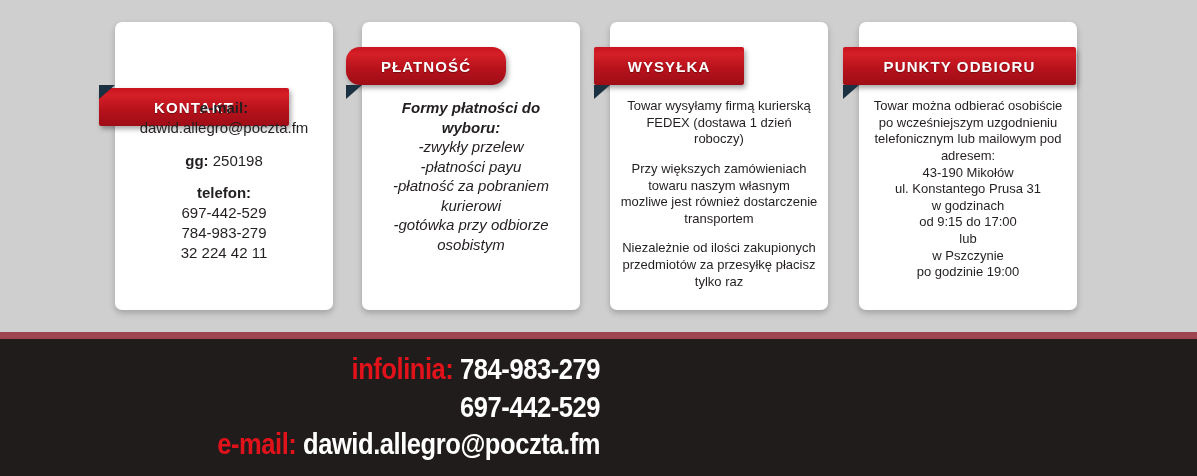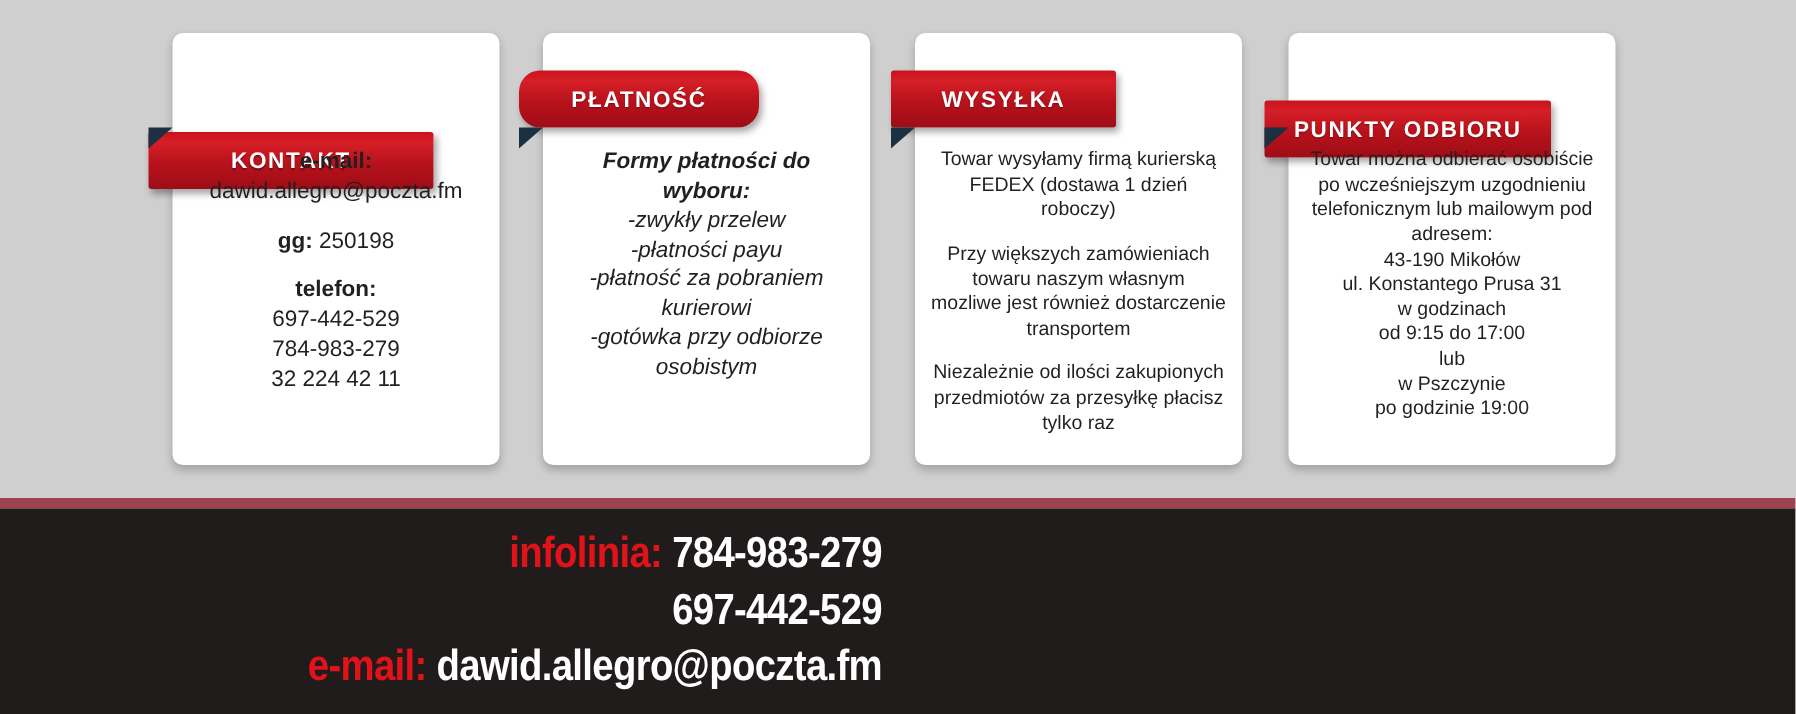--- a/index.html
+++ b/index.html
@@ -55,21 +55,21 @@
     box-shadow: 2px 3px 5px rgba(0,0,0,0.35);
     display: flex;
     align-items: center;
     justify-content: center;
     box-sizing: border-box;
     padding: 0 14px;
   }
   .card.c1 .ribbon { width: 190px; margin-top: 41px; }
   .card.c2 .ribbon { width: 160px; border-radius: 14px; }
   .card.c3 .ribbon { width: 150px; }
-  .card.c4 .ribbon { width: 191px; margin-top: 20px; }
+  .card.c4 .ribbon { width: 233px; }
 
   .ribbon-text {
     color: #ffffff;
     font-size: 15px;
     font-weight: bold;
     letter-spacing: 1.1px;
     white-space: nowrap;
     text-shadow: 0 1px 1px rgba(0,0,0,0.35);
   }
   
@@ -116,21 +116,21 @@
     position: absolute;
     left: 0;
     top: 339px;
     width: 1197px;
     height: 137px;
     background: #201c1b;
   }
 
   .footer-contact {
     position: absolute;
-    left: 0;
+    left: 12px;
     top: 12px;
     width: 560px;
     text-align: right;
     font-family: "Liberation Sans", sans-serif;
     padding-left: 28px;
   }
   .fc-line {
     display: block;
     font-size: 29px;
     font-weight: bold;

